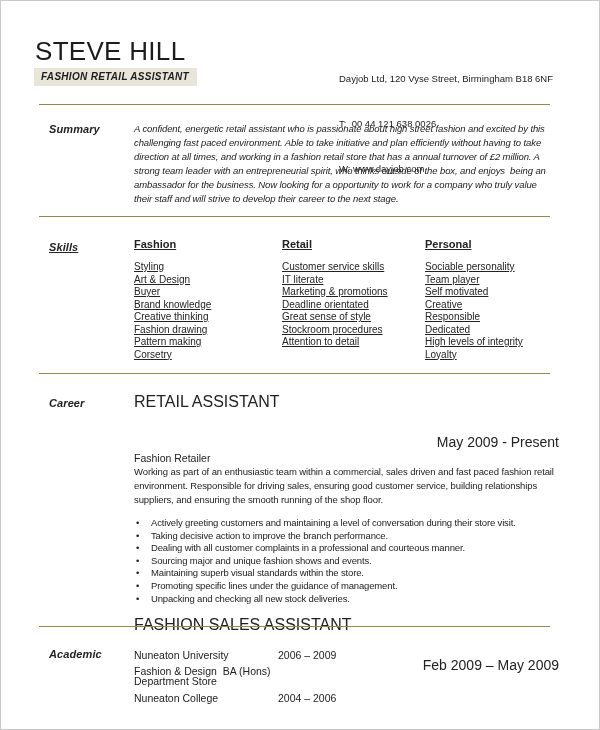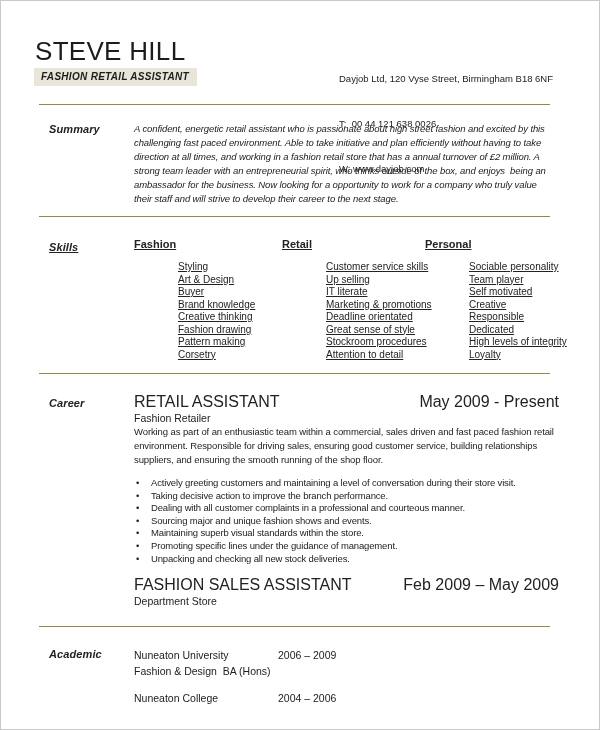--- a/index.html
+++ b/index.html
@@ -56,27 +56,27 @@
   }
   
   .sec-skills { top:236px;text-decoration:underline; }
   .sec-skills .label { margin-top:4px; }
   .skills-cols { display:flex; }
   .skill-col { box-sizing:border-box; }
   .skill-col:nth-child(1) { width:148px; }
   .skill-col:nth-child(2) { width:143px; }
   .skill-col:nth-child(3) { width:134px; }
   .skill-head { font-size:11px; font-weight:bold; line-height:14px; margin-bottom:10px; }
-  .skill-item { font-size:10px; line-height:12.5px; white-space:nowrap;margin-left:44px; }
+  .skill-item { font-size:10px; line-height:12.5px; white-space:nowrap; }
   
   .sec-career { top:394px; }
   .sec-career .label { margin-top:2px; }
   .job-head { display:flex; justify-content:space-between; line-height:14px; }
   .job-title { font-size:16px; }
-  .job-dates { font-size:16px; }
+  .job-dates { font-size:14px;margin-top:40px; }
   .job-employer { font-size:10.5px; line-height:14px; margin-top:2px; }
   .job-desc { font-size:9.5px; line-height:14px; letter-spacing:-0.1px; margin-top:0; }
   .bullets { list-style:none; margin:10px 0 0 0; padding:0; }
   .bullets li {
     position:relative; padding-left:17px;
     font-size:9.5px; line-height:12.6px; letter-spacing:-0.15px;
     white-space:nowrap;
   }
   .bullets li::before {
     content:"\2022";
@@ -130,21 +130,20 @@
         <div class="skill-item">Buyer</div>
         <div class="skill-item">Brand knowledge</div>
         <div class="skill-item">Creative thinking</div>
         <div class="skill-item">Fashion drawing</div>
         <div class="skill-item">Pattern making</div>
         <div class="skill-item">Corsetry</div>
       </div>
       <div class="skill-col">
         <div class="skill-head">Retail</div>
         <div class="skill-item">Customer service skills</div>
-        <div class="skill-item">Up selling</div>
         <div class="skill-item">IT literate</div>
         <div class="skill-item">Marketing &amp; promotions</div>
         <div class="skill-item">Deadline orientated</div>
         <div class="skill-item">Great sense of style</div>
         <div class="skill-item">Stockroom procedures</div>
         <div class="skill-item">Attention to detail</div>
       </div>
       <div class="skill-col">
         <div class="skill-head">Personal</div>
         <div class="skill-item">Sociable personality</div>

